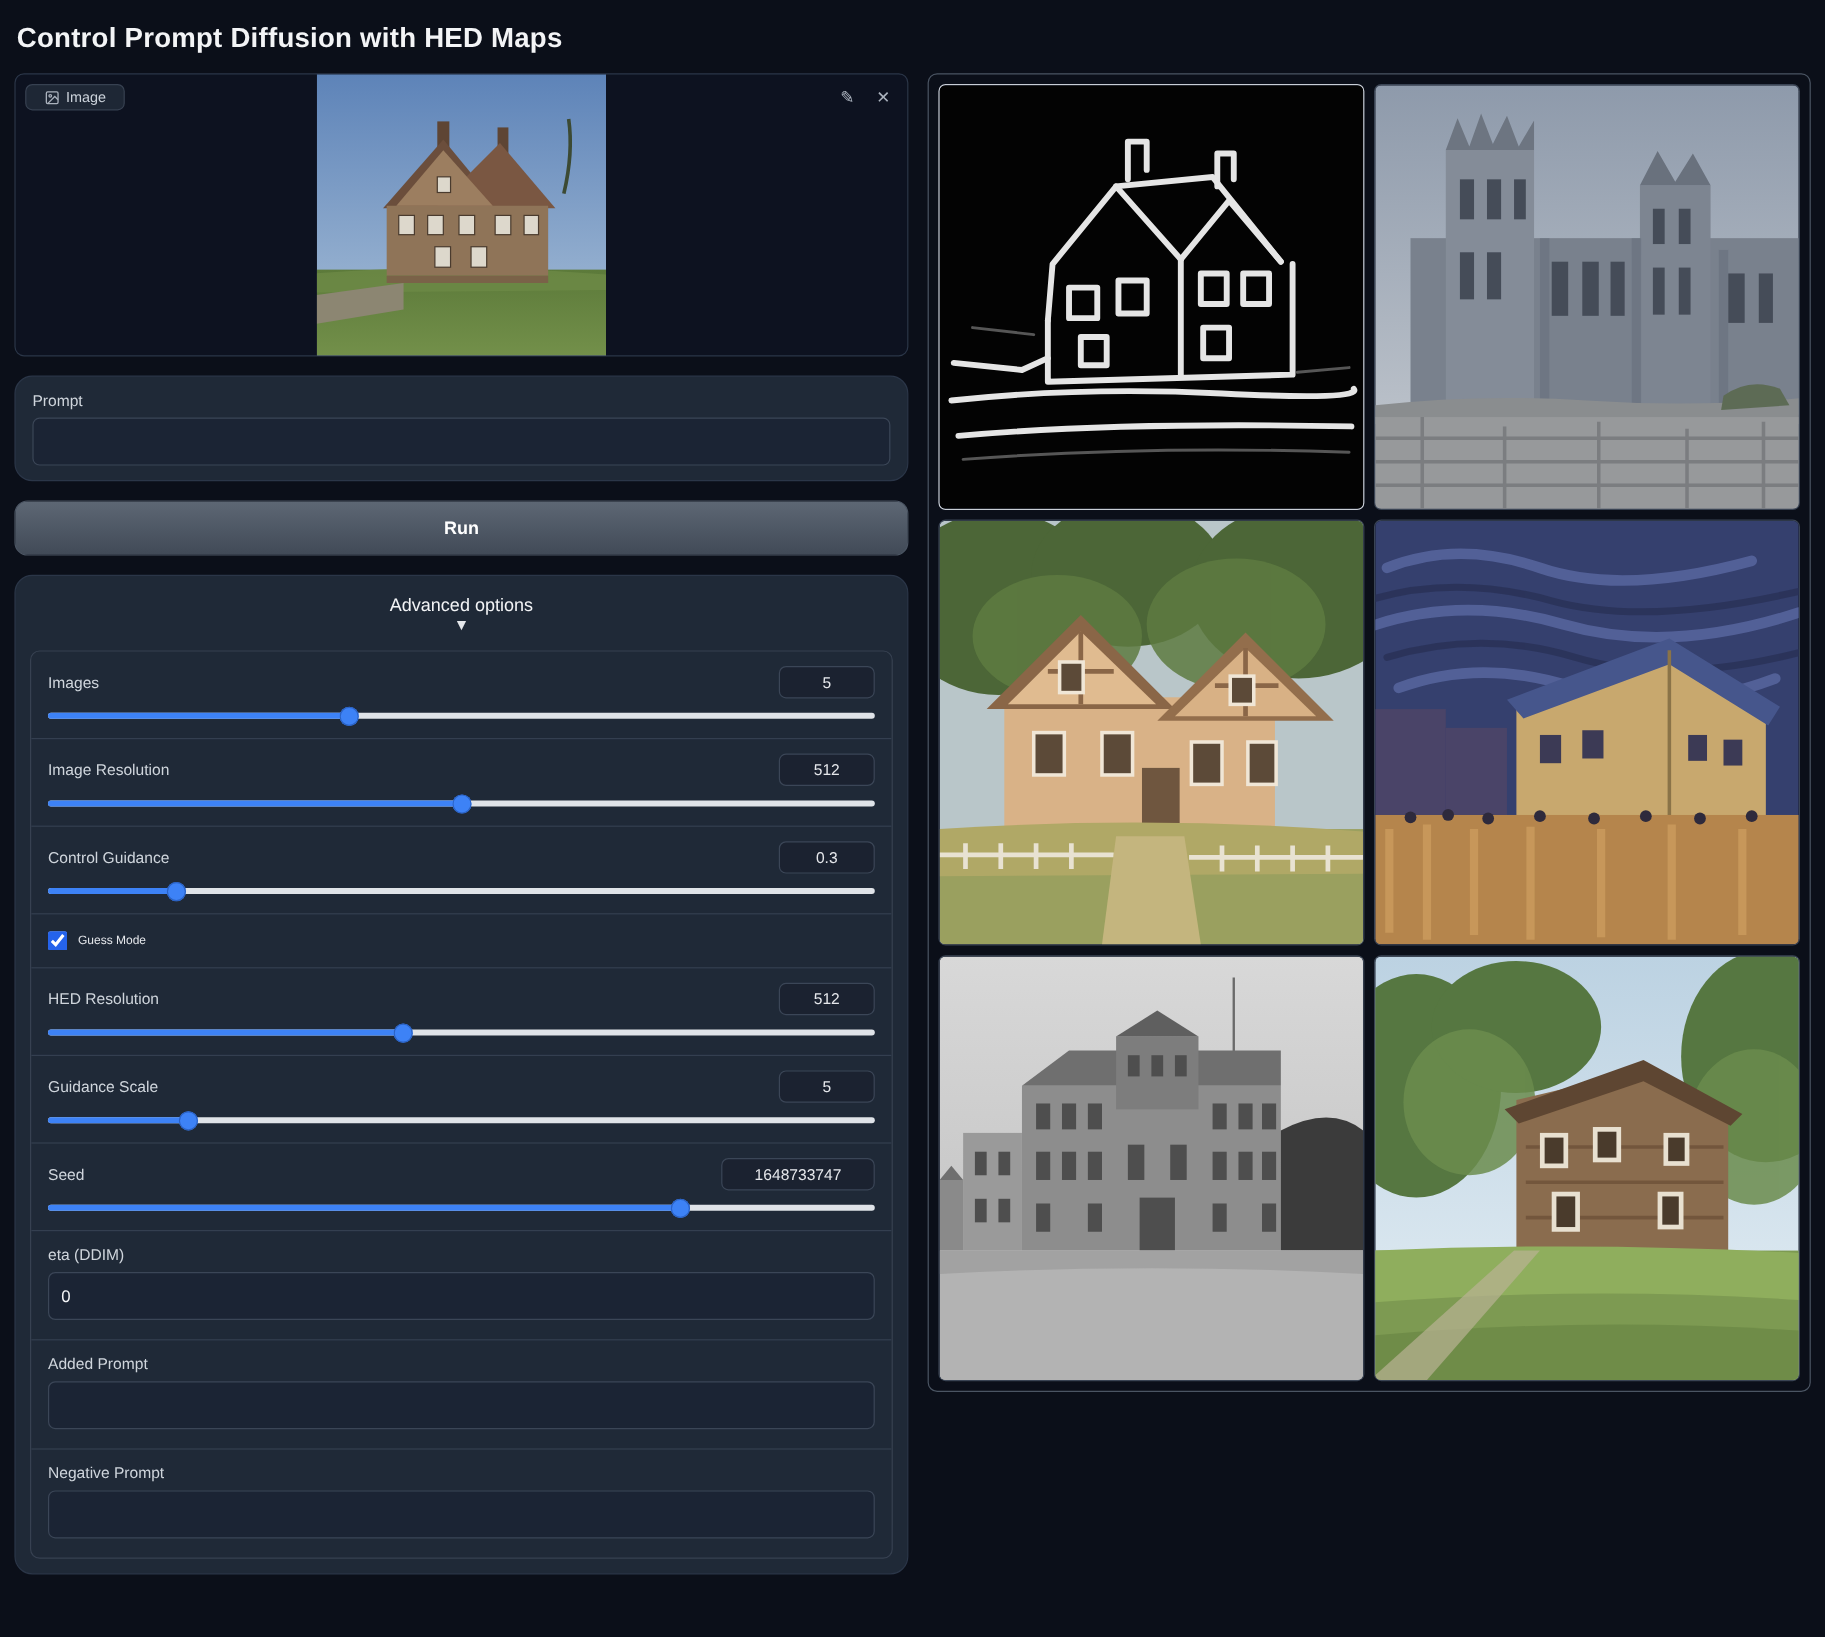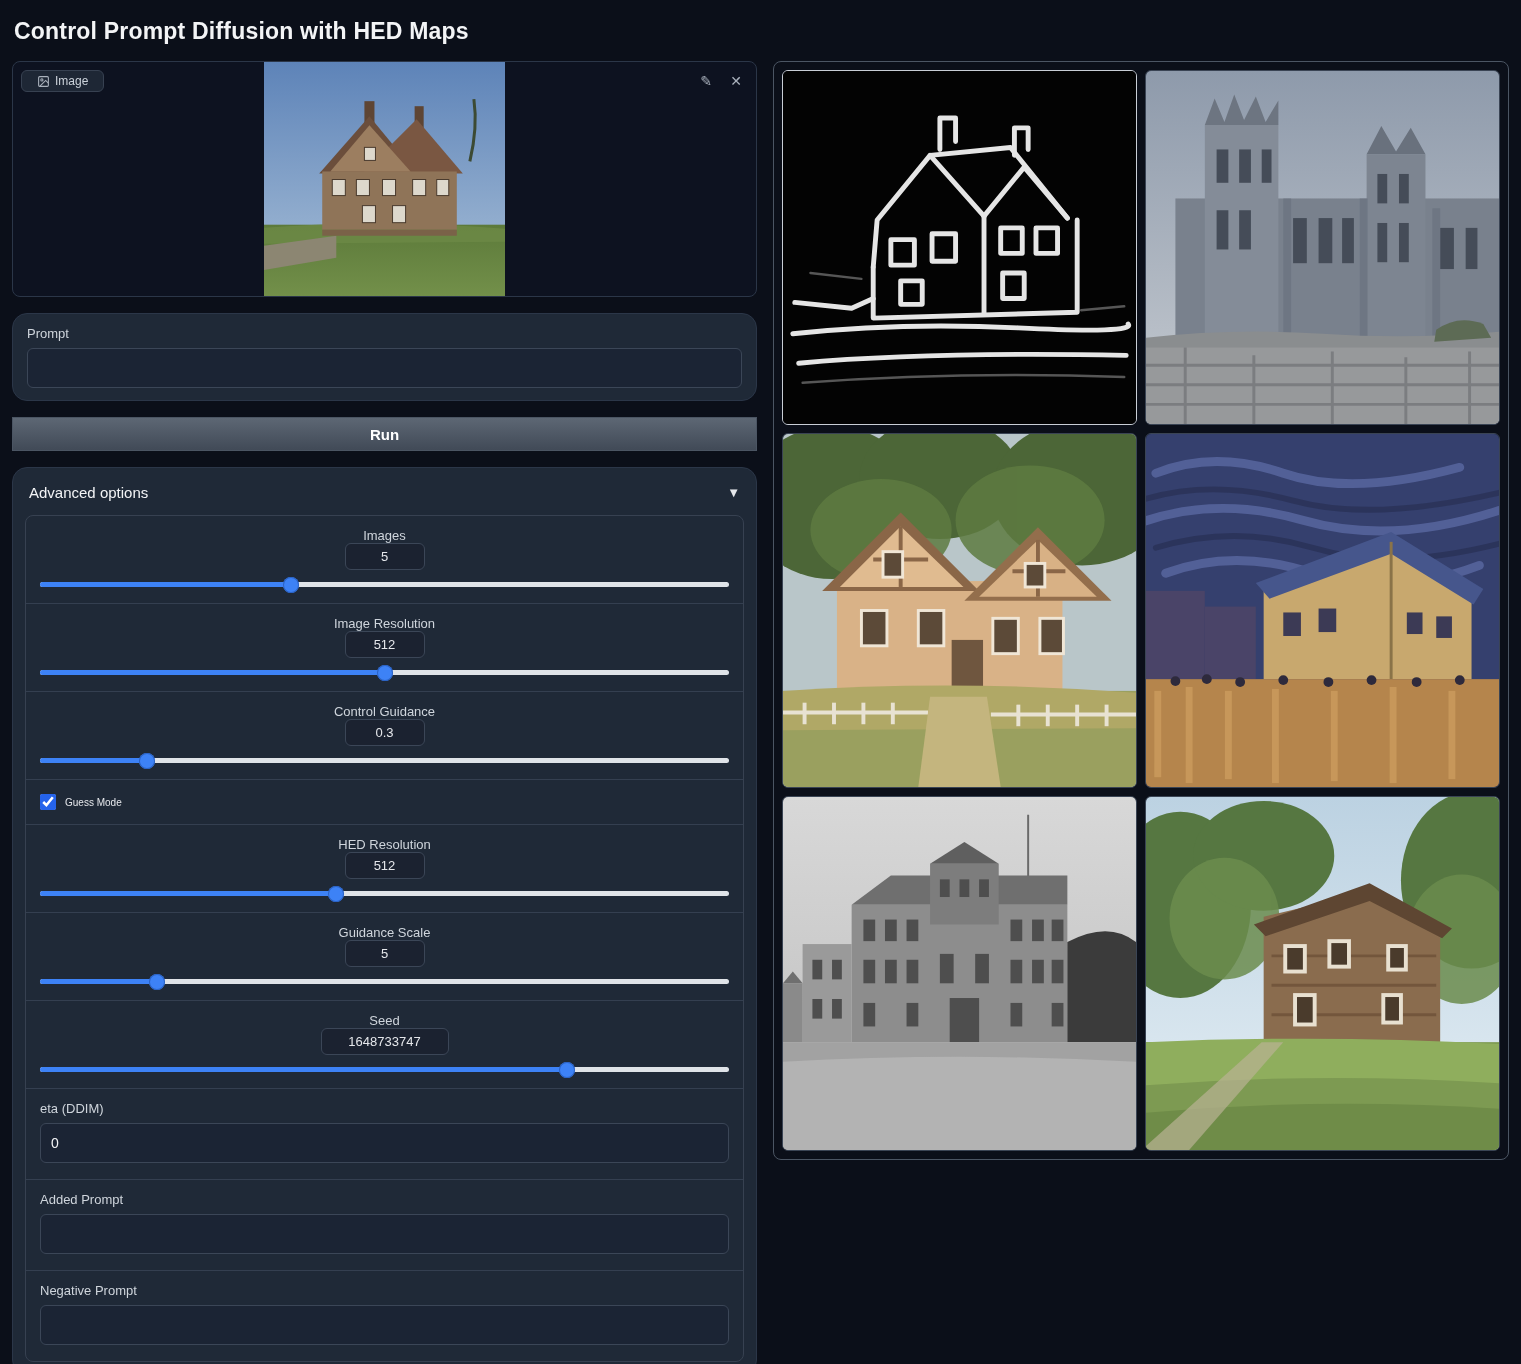--- a/index.html
+++ b/index.html
@@ -18,32 +18,32 @@
   .image-label-badge { position: absolute; top: 8px; left: 8px; z-index: 3; display: flex; align-items: center; gap: 5px; background: rgba(31,41,55,0.92); border: 1px solid #374151; border-radius: 6px; padding: 3px 15px; font-size: 12px; color: #cbd2da; }
   .image-actions { position: absolute; top: 7px; right: 8px; z-index: 3; display: flex; gap: 6px; }
   .icon-btn { width: 24px; height: 24px; border: none; background: transparent; color: #aab2bd; font-size: 14px; line-height: 24px; text-align: center; cursor: pointer; border-radius: 4px; }
   .uploaded-image { width: 241px; height: 236px; display: block; }
 
   
   .panel { background: #1f2937; border: 1px solid #2b3648; border-radius: 15px; padding: 12px 14px; }
   .field-label { display: block; font-size: 13px; color: #cfd5dc; margin-bottom: 7px; }
   .text-input { width: 100%; height: 40px; background: #1b2434; border: 1px solid #3b4657; border-radius: 6px; color: #f3f4f6; font-size: 14px; padding: 0 10px; font-family: "Liberation Sans", sans-serif; outline: none; }
 
-  .run-button { width: 100%; height: 34px; font-size: 15px; font-weight: 700; color: #ffffff; background: linear-gradient(180deg, #5d6774, #414a57); border: 1px solid #4b5563; border-radius: 0; cursor: pointer; font-family: "Liberation Sans", sans-serif; }
+  .run-button { width: 100%; height: 46px; font-size: 15px; font-weight: 700; color: #ffffff; background: linear-gradient(180deg, #5d6774, #414a57); border: 1px solid #4b5563; border-radius: 11px; cursor: pointer; font-family: "Liberation Sans", sans-serif; }
 
   
-  .acc-header { display: flex; justify-content: space-between; align-items: center; padding: 4px 4px 14px; cursor: pointer; }
+  .acc-header { display: flex; justify-content: space-between; align-items: center; padding: 4px 4px 14px; cursor: pointer; flex-direction: column; }
   .acc-title { font-size: 15px; color: #f3f4f6; }
   .acc-arrow { font-size: 13px; color: #e5e7eb; }
 
   .form { border: 1px solid #374151; border-radius: 8px; background: #1f2937; overflow: hidden; }
   .form-row { padding: 12px 14px 16px; border-bottom: 1px solid #343f50; }
   .form-row:last-child { border-bottom: none; }
 
-  .slider-head { display: flex; justify-content: space-between; align-items: center; margin-bottom: 12px; flex-direction: column; }
+  .slider-head { display: flex; justify-content: space-between; align-items: center; margin-bottom: 12px; }
   .slider-label { font-size: 13px; color: #cfd5dc; }
   .num-input { width: 80px; height: 27px; text-align: center; font-size: 13px; color: #e5e7eb; background: #1b2230; border: 1px solid #3b4657; border-radius: 6px; outline: none; font-family: "Liberation Sans", sans-serif; }
   .num-input.wide { width: 128px; }
 
   .slider-track { position: relative; height: 5px; border-radius: 3px; background: #dfe3e8; cursor: pointer; }
   .slider-fill { position: relative; height: 100%; border-radius: 3px; background: #3d82f6; }
   .slider-thumb { position: absolute; right: -8px; top: -5.5px; width: 16px; height: 16px; border-radius: 50%; background: #3d82f6; box-shadow: 0 0 0 1px #2b62c4 inset; cursor: grab; }
 
   .checkbox-row { display: flex; align-items: center; gap: 9px; padding: 14px; }
   .checkbox-row input[type="checkbox"] { width: 16px; height: 16px; accent-color: #2563eb; cursor: pointer; }

